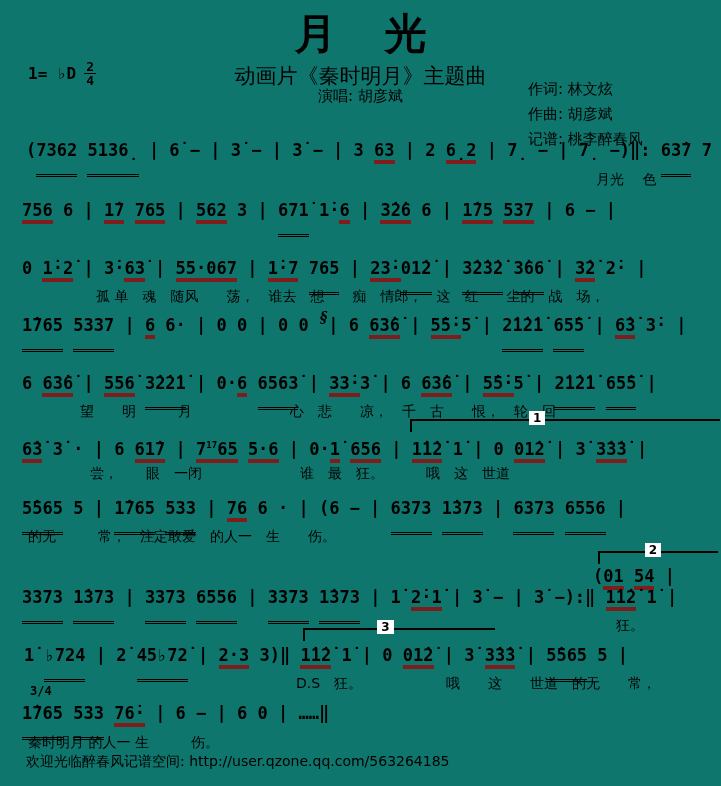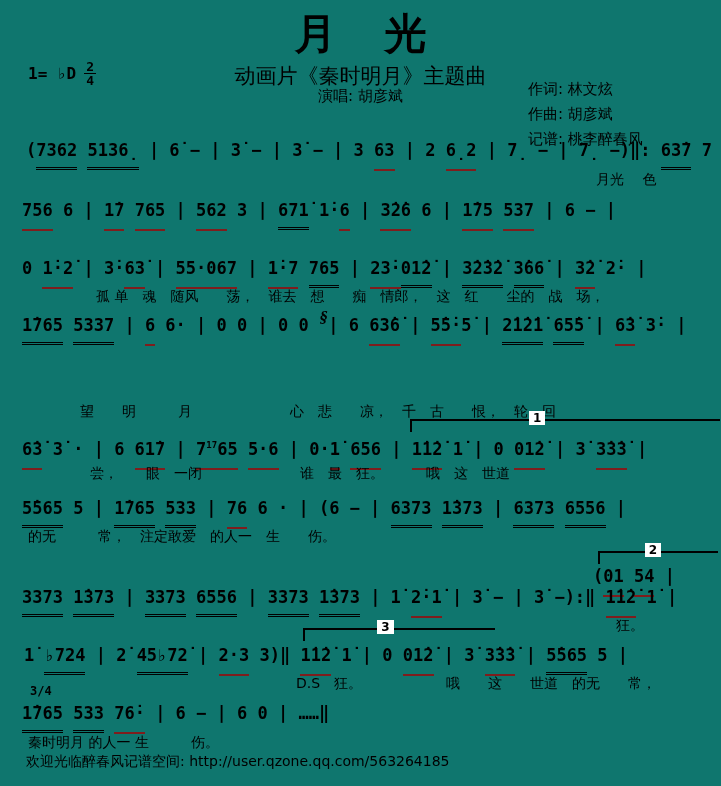--- a/index.html
+++ b/index.html
@@ -18,22 +18,22 @@
   .frac .num{border-bottom:1px solid #000;padding:0 2px;}
   .frac .den{padding:0 2px;}
   .subtitle{position:absolute;top:62px;left:0;width:100%;text-align:center;font-size:21px;}
   .performer{position:absolute;top:87px;left:0;width:100%;text-align:center;font-size:15px;}
   .credits{position:absolute;left:528px;top:56px;font-size:15px;line-height:25px;text-align:left;margin-top:21px;}
   .notation{
     position:absolute;font-family:"DejaVu Sans Mono","DejaVu Sans",monospace;
     font-weight:bold;font-size:17px;white-space:pre;line-height:24px;
   }
   .lyrics{position:absolute;font-size:14px;white-space:pre;line-height:18px;}
-  .u1{border-bottom:2px solid #7f1d1d;padding-bottom:9px;}
-  .u2{border-bottom:3px double #000;padding-bottom:7px;}
+  .u1{border-bottom:4px solid #7f1d1d;padding-bottom:0;}
+  .u2{border-bottom:3px double #000;padding-bottom:14px;}
   sup.grace{font-size:9px;font-weight:bold;}
   .segno{font-family:"DejaVu Serif",serif;font-style:italic;position:relative;top:-9px;font-size:14px;padding:0 1px;}
   .volta{position:absolute;height:11px;border-top:2px solid #000;border-left:2px solid #000;}
   .volta .vnum{position:absolute;top:-10px;left:38%;background:#fff;padding:0 4px;
     font-size:12px;font-weight:bold;line-height:14px;}
   .timechange{position:absolute;font-size:12px;font-weight:bold;font-family:"DejaVu Sans Mono",monospace;}
   .footer{position:absolute;left:26px;top:753px;font-size:14px;}
 </style>
 </head>
 <body>
@@ -62,20 +62,21 @@
   <div class="notation" style="left:26px;top:138px;">(<span class="u2">7362</span> <span class="u2">5136̣</span> | 6̇ − | 3̇ − | 3̇ − | 3 <span class="u1">63</span> | 2 <span class="u1">6̣2</span> | 7̣ − | 7̣ −)‖: <span class="u2">63̇7</span> 7 |</div>
   <div class="lyrics" style="left:596px;top:170px;">月光　 色</div>
 
   <div class="notation" style="left:22px;top:198px;"><span class="u1">756</span> 6 | <span class="u1">1̇7</span> <span class="u1">765</span> | <span class="u1">562</span> 3 | <span class="u2">671̇</span> 1̇·<span class="u1">6</span> | <span class="u1">3̇2̇6</span> 6 | <span class="u1">1̇75</span> <span class="u1">537</span> | 6 − |</div>
 
   <div class="notation" style="left:22px;top:256px;">0 <span class="u1">1̇·2̇</span> | 3̇·<span class="u1">63̇</span> | <span class="u1">55·067</span> | <span class="u1">1̇·7</span> <span class="u2">765</span> | <span class="u1">23̇·</span><span class="u2">01̇2̇</span> | <span class="u2">3̇2̇3̇2̇</span> <span class="u2">3̇66̇</span> | <span class="u1">3̇2̇</span> 2̇· |</div>
   <div class="lyrics" style="left:96px;top:287px;">孤 单　魂　随风　　荡，　谁去　想　　痴　情郎，　这　红　　尘的　战　场，</div>
 
   <div class="notation" style="left:22px;top:313px;"><span class="u2">1̇765</span> <span class="u2">5337</span> | <span class="u1">6</span> 6· | 0 0 | 0 0 <span class="segno">§</span>| 6 <span class="u1">63̇6̇</span> | <span class="u1">5̇5̇·</span>5̇ | <span class="u2">2̇1̇2̇1̇</span> <span class="u2">65̇5̇</span> | <span class="u1">6̇3̇</span> 3̇· |</div>
 
+  <div class="notation" style="left:22px;top:371px;">6 <span class="u1">63̇6̇</span> | <span class="u1">556̇</span> <span class="u2">3̇2̇2̇1̇</span> | 0·<span class="u1">6</span> <span class="u2">6563̇</span> | <span class="u1">33̇·</span>3̇ | 6 <span class="u1">63̇6̇</span> | <span class="u1">5̇5̇·</span>5̇ | <span class="u2">2̇1̇2̇1̇</span> <span class="u2">65̇5̇</span> |</div>
   <div class="lyrics" style="left:80px;top:402px;">望　　明　　　月　　　　　　　心　悲　　凉，　千　古　　恨，　轮　回</div>
 
   <div class="volta" style="left:410px;top:419px;width:308px;">
     <span class="vnum">1</span>
   </div>
   <div class="notation" style="left:22px;top:433px;"><span class="u1">6̇3̇</span> 3̇ · | 6 <span class="u1">61̇7</span> | <span class="u1">7<sup class="grace">1̇7</sup>65</span> <span class="u1">5·6</span> | 0·<span class="u1">1̇</span> <span class="u1">656</span> | <span class="u1">1̇1̇2̇</span> 1̇ | 0 <span class="u1">01̇2̇</span> | 3̇ <span class="u1">3̇3̇3̇</span> |</div>
   <div class="lyrics" style="left:90px;top:464px;">尝，　　眼　一闭　　　　　　　谁　最　狂。　　　哦　这　世道</div>
 
   <div class="notation" style="left:22px;top:496px;"><span class="u2">5̇565</span> 5 | <span class="u2">1̇765</span> <span class="u2">533</span> | <span class="u1">76</span> 6 · | (6 − | <span class="u2">6373</span> <span class="u2">1̇373</span> | <span class="u2">6373</span> <span class="u2">6556</span> |</div>
   <div class="lyrics" style="left:28px;top:527px;">的无　　　常，　注定敢爱　的人一　生　　伤。</div>

